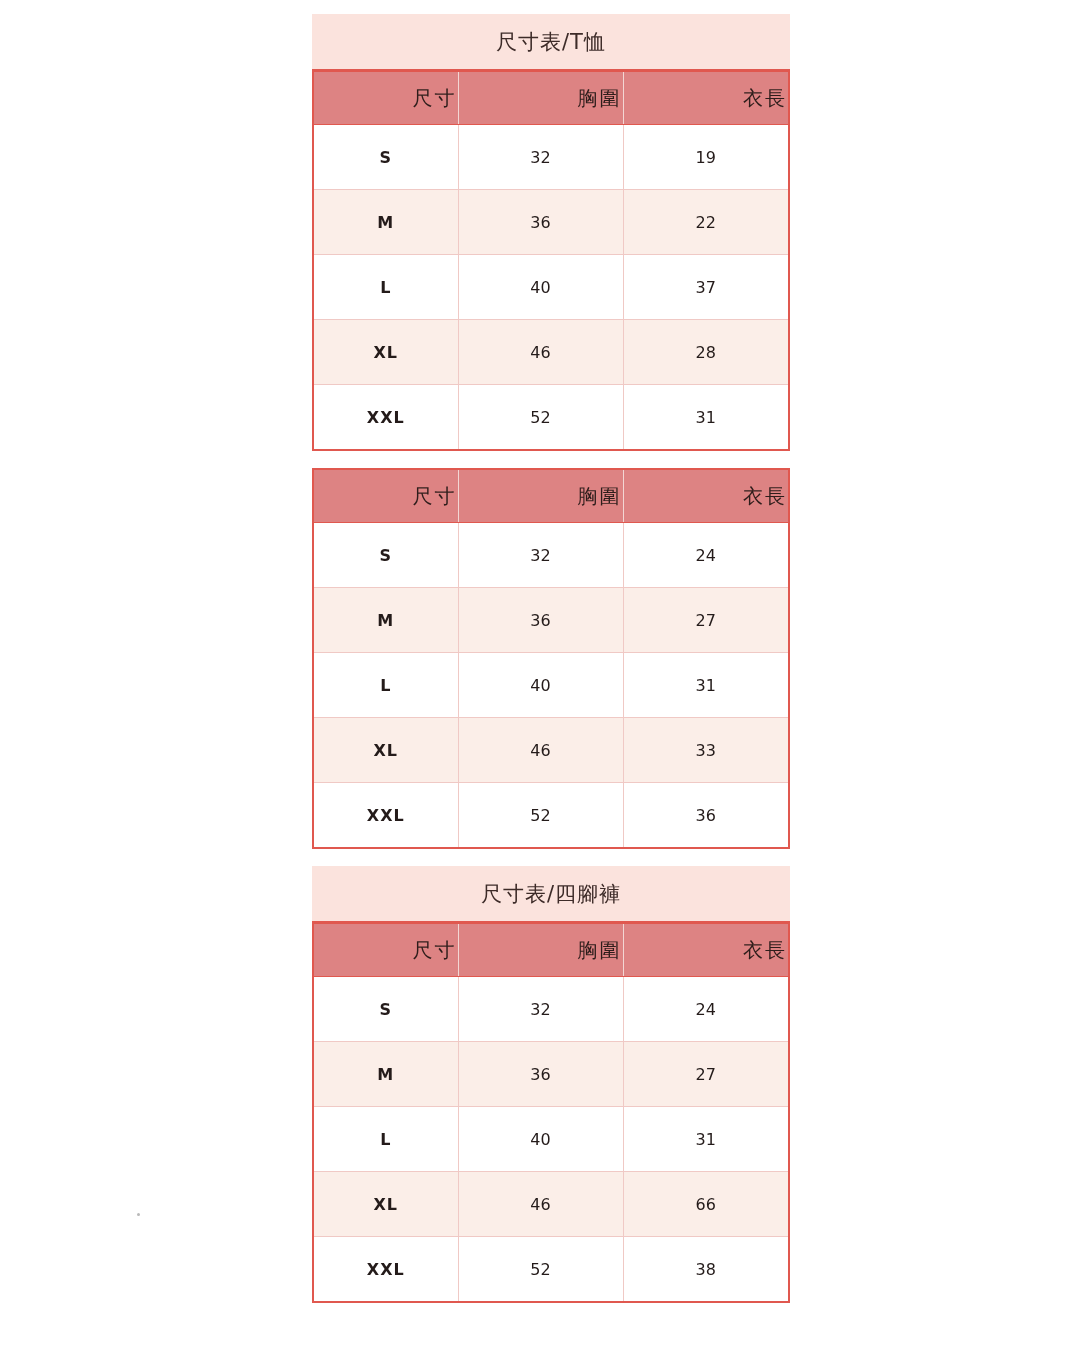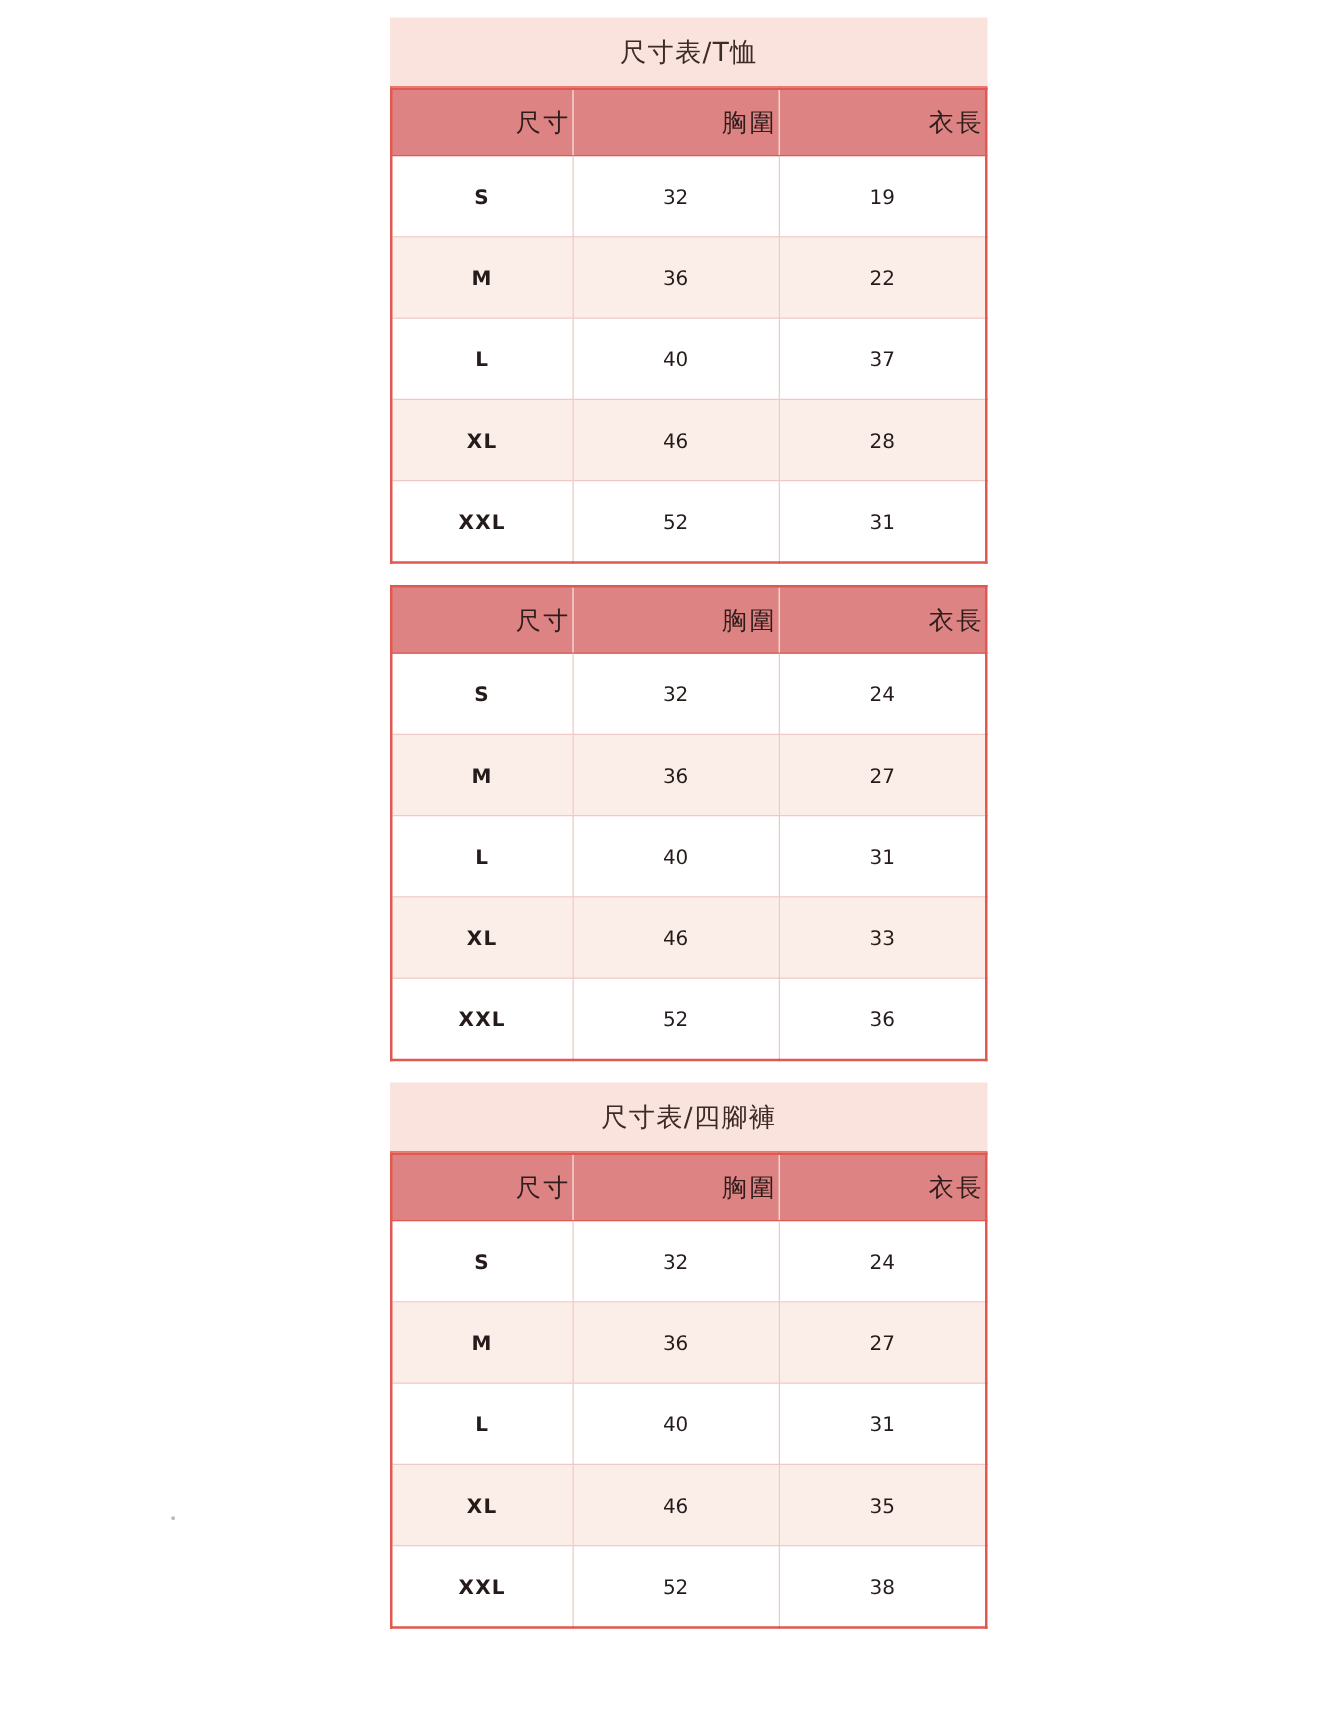--- a/index.html
+++ b/index.html
@@ -209,21 +209,21 @@
           <td>27</td>
         </tr>
         <tr>
           <td class="size-cell">L</td>
           <td>40</td>
           <td>31</td>
         </tr>
         <tr>
           <td class="size-cell">XL</td>
           <td>46</td>
-          <td>35</td>
+          <td>66</td>
         </tr>
         <tr>
           <td class="size-cell">XXL</td>
           <td>52</td>
           <td>38</td>
         </tr>
       </tbody>
     </table>
 
   </div>

